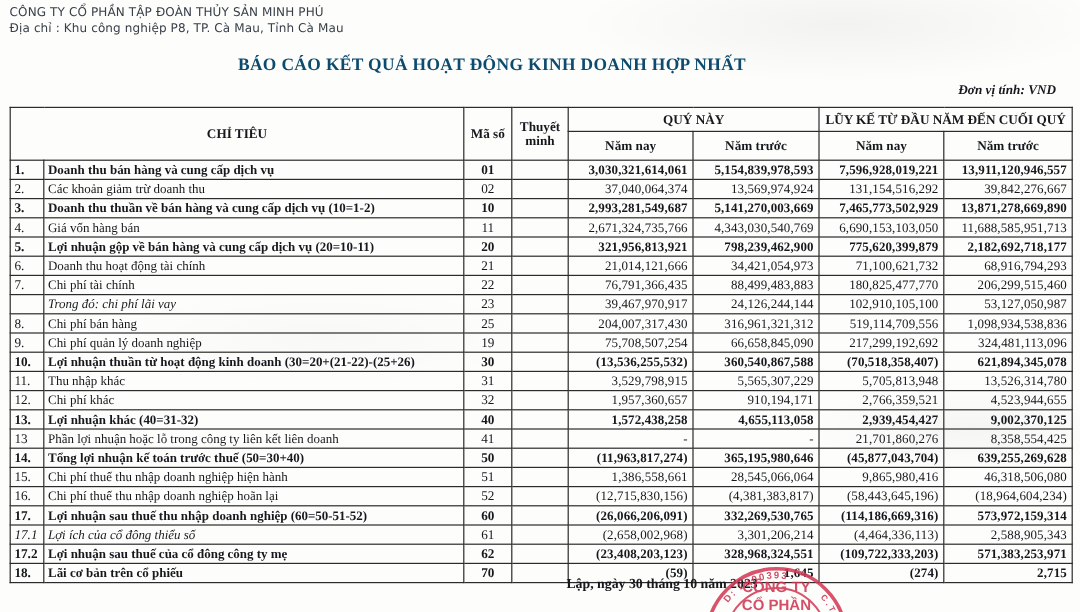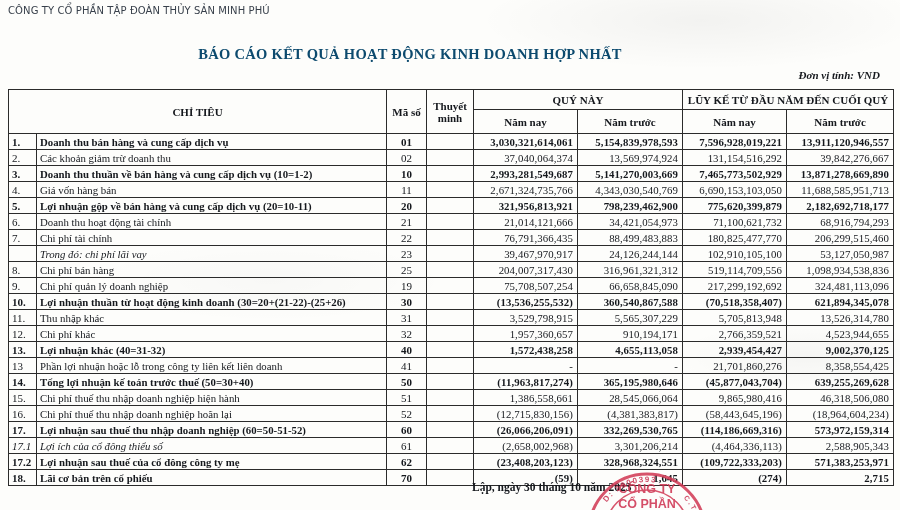--- a/index.html
+++ b/index.html
@@ -47,20 +47,21 @@
     position:absolute;top:481px;left:472px;
     font-weight:bold;font-size:11.5px;
   }
   .stamp{position:absolute;top:469px;left:584px;width:126px;height:126px;opacity:0.87;}
 </style>
 </head>
 <body>
 
 <div class="company">
   <div>CÔNG TY CỔ PHẦN TẬP ĐOÀN THỦY SẢN MINH PHÚ</div>
+  <div>Địa chỉ : Khu công nghiệp P8, TP. Cà Mau, Tỉnh Cà Mau</div>
 </div>
 
 <div class="doc-title">BÁO CÁO KẾT QUẢ HOẠT ĐỘNG KINH DOANH HỢP NHẤT</div>
 
 <div class="unit-note">Đơn vị tính: VND</div>
 
 <table class="report">
   <colgroup>
     <col style="width:28px">
       <col style="width:350px">

